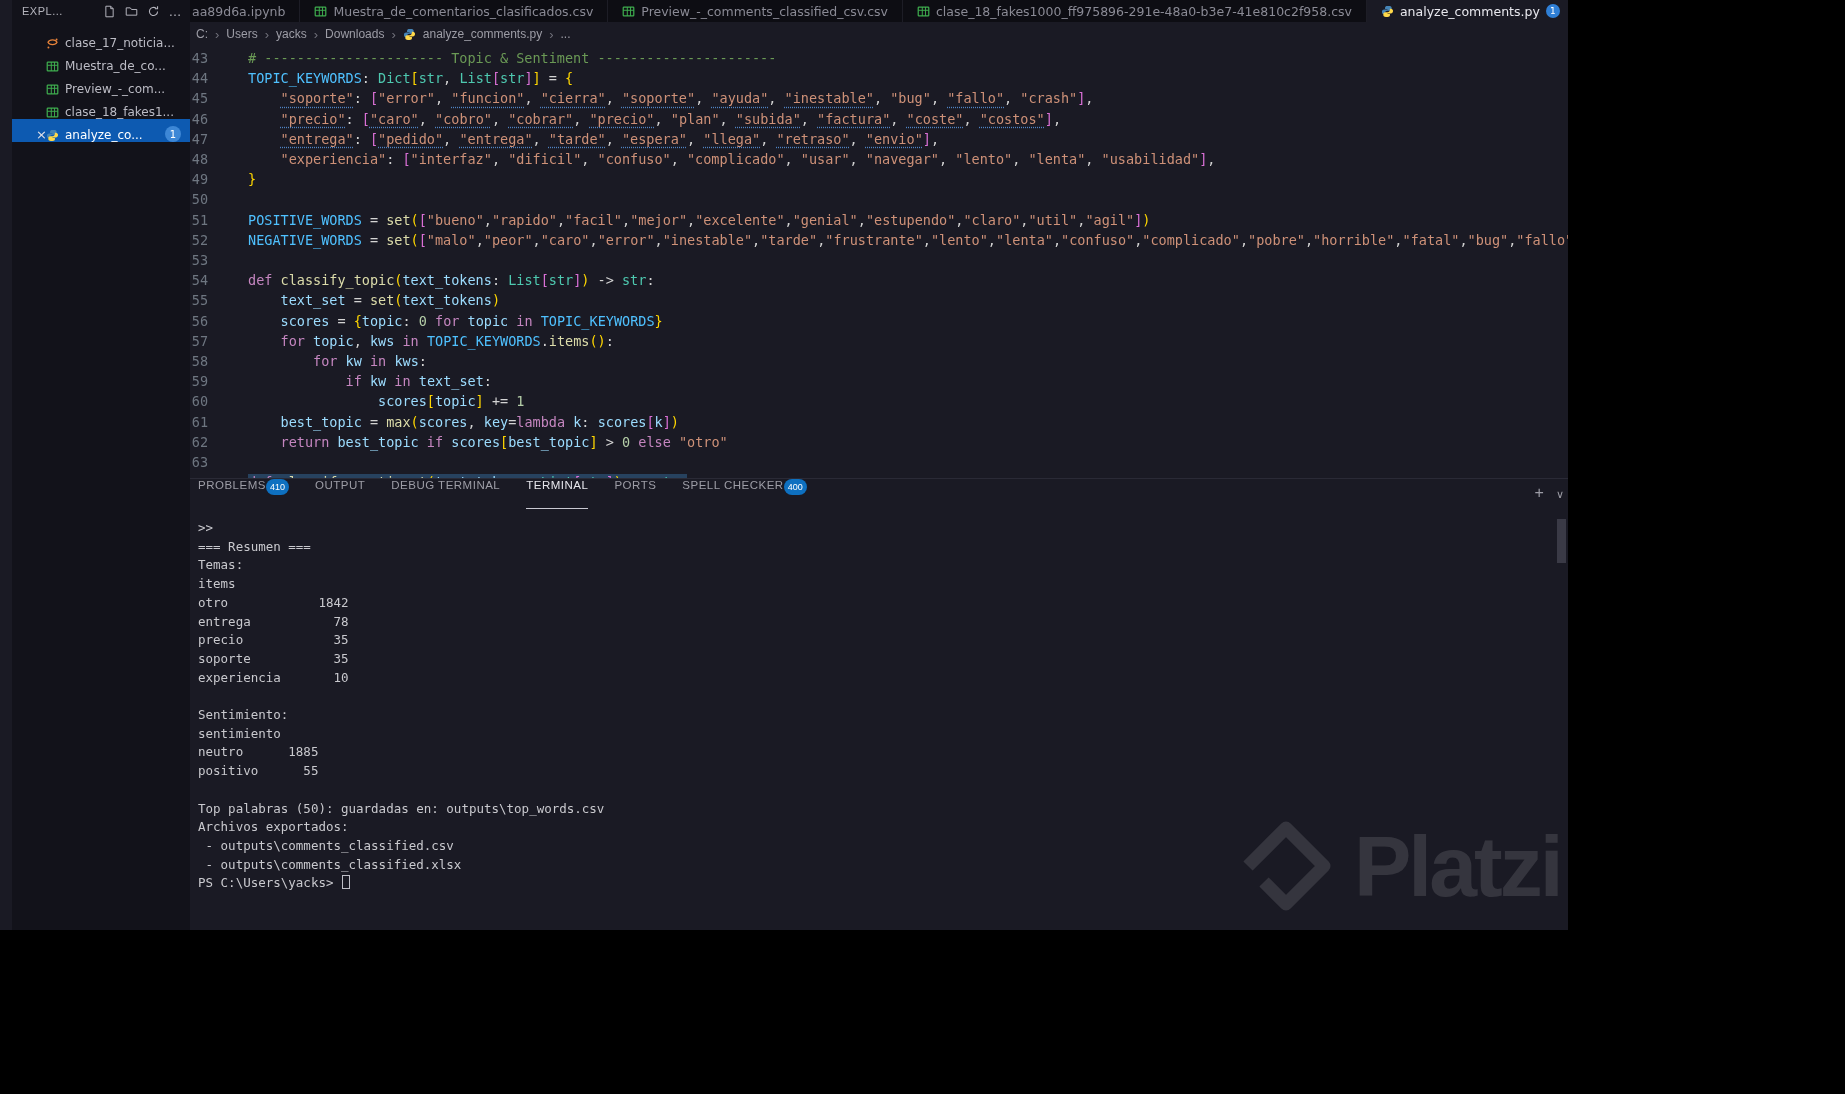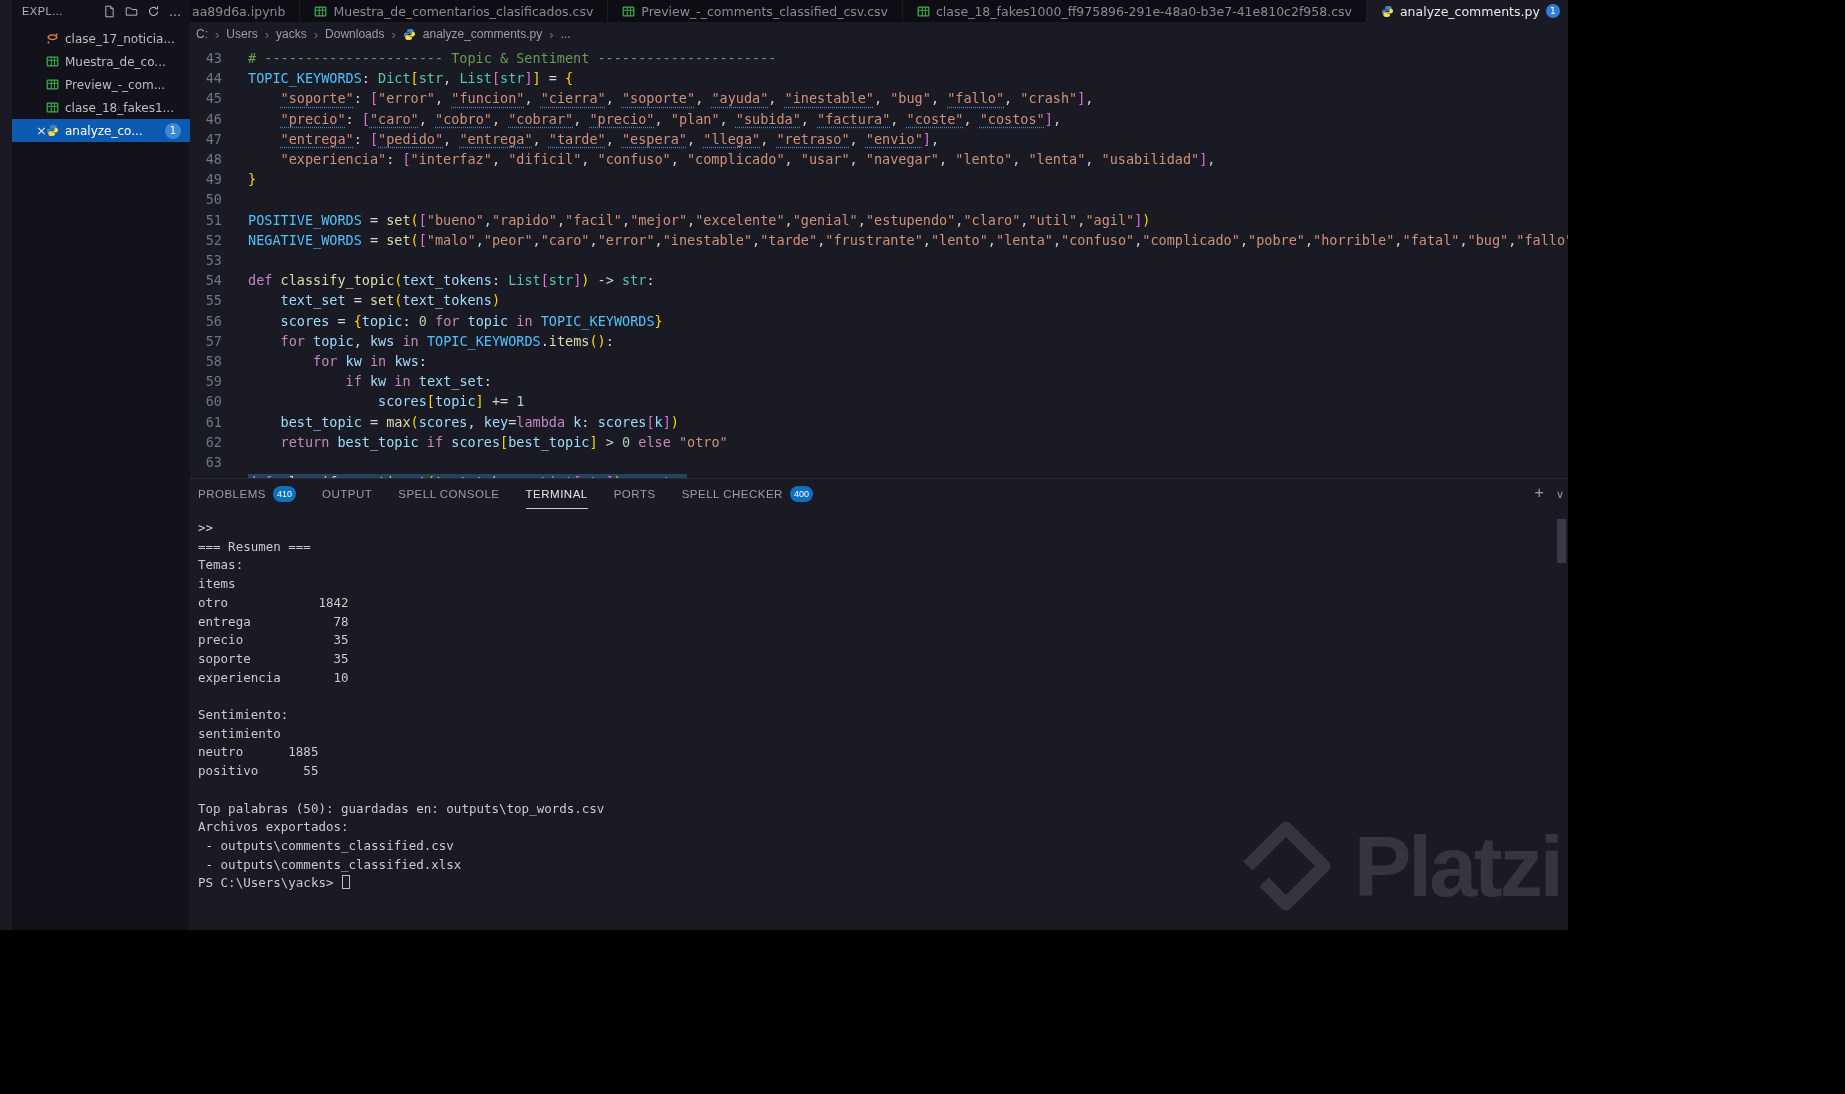--- a/index.html
+++ b/index.html
@@ -7,21 +7,21 @@
   body{width:1845px;height:1094px;position:relative;overflow:hidden;font-family:"Liberation Sans",sans-serif}
   .window{position:absolute;left:0;top:0;width:1568px;height:930px;background:#1a1a24;overflow:hidden}
 
   
   .sidebar{position:absolute;left:12px;top:0;width:178px;height:100%;background:#12121a;z-index:6}
   .sb-header{height:22px;display:flex;align-items:center;padding:0 8px 0 10px;color:#b4b4bd;font-size:11px;letter-spacing:.5px}
   .sb-title{white-space:nowrap;overflow:hidden;margin-right:10px}
   .sb-icons{display:flex;gap:9px;align-items:center;color:#b6b6bf;flex:1;justify-content:flex-end}
   .sb-icons .icon{display:inline-flex;cursor:pointer}
   .file-list{margin-top:5px}
-  .file-row{height:23px;display:flex;align-items:center;padding-left:34px;position:relative;color:#bcbcc5;font-size:12px;font-family:"DejaVu Sans",sans-serif;white-space:nowrap;cursor:pointer}
+  .file-row{height:23px;display:flex;align-items:flex-end;padding-left:34px;position:relative;color:#bcbcc5;font-size:12px;font-family:"DejaVu Sans",sans-serif;white-space:nowrap;cursor:pointer}
   .file-row.selected{background:#0d5ab1;color:#fff}
   .file-row .icon{margin-right:6px;display:inline-flex;flex:0 0 auto}
   .row-close{position:absolute;left:24px;font-size:13px;color:#e2e2e8;cursor:pointer}
   .row-badge{position:absolute;right:9px;background:#3d87d6;color:#fff;font-size:10px;min-width:16px;height:16px;border-radius:50%;display:flex;align-items:center;justify-content:center}
 
   
   .tabbar{position:absolute;left:178px;top:0;width:1390px;height:22px;background:#0f766e;display:flex;overflow:hidden;z-index:5}
   .tab{flex:0 0 auto;display:flex;align-items:center;gap:6px;padding:0 14px;font-size:12.5px;font-family:"DejaVu Sans",sans-serif;color:#8a8a95;border-right:1px solid #1d1d26;background:#0d0d13;white-space:nowrap;cursor:pointer}
   .tab.active{background:#1a1a24;color:#e8e8ee}
   .tab .icon{display:inline-flex}
@@ -30,41 +30,41 @@
 
   
   .breadcrumb{position:absolute;left:178px;top:22px;width:1390px;height:24px;display:flex;align-items:center;padding-left:18px;gap:7px;color:#9d9da6;font-size:12px;background:#1a1a24;z-index:4}
   .bc-sep{color:#71717b;font-size:13px}
   .breadcrumb .icon{display:inline-flex}
   .bc-item{cursor:pointer}
 
   
   .editor{position:absolute;left:178px;top:46px;width:1390px;height:432px;overflow:hidden;font-family:"DejaVu Sans Mono",monospace;font-size:13.5px;line-height:20.2px;padding-top:2px;background:#1a1a24}
   .code-line{display:flex;white-space:pre}
-  .gutter{flex:0 0 44px;width:44px;text-align:right;color:#6e7681;user-select:none}
+  .gutter{flex:0 0 44px;width:44px;text-align:center;color:#6e7681;user-select:none}
   .ct{padding-left:26px;white-space:pre}
   .tk-cm{color:#6A9955}
   .tk-k{color:#C586C0}
   .tk-t{color:#4EC9B0}
   .tk-K{color:#4FC1FF}
   .tk-v{color:#9CDCFE}
   .tk-f{color:#DCDCAA}
   .tk-s{color:#CE9178}
   .tk-n{color:#B5CEA8}
   .tk-p{color:#D4D4D4}
   .tk-b1{color:#FFD700}
   .tk-b2{color:#DA70D6}
   .tk-sq{text-decoration:underline;text-decoration-style:dotted;text-decoration-color:#4f84c4;text-underline-offset:3px}
   .partial-line{height:10px;overflow:hidden}
   .partial-line .ct span{background:#27425f}
 
   
   .panel{position:absolute;left:178px;top:478px;width:1390px;height:452px;background:#1a1a24;border-top:1px solid #2a2a36}
   .panel-tabs{height:30px;display:flex;align-items:center;padding-left:20px;gap:26px;font-size:11.5px;letter-spacing:.5px;color:#9d9da6}
-  .ptab{height:100%;display:flex;align-items:center;gap:7px;border-bottom:1px solid transparent;cursor:pointer;white-space:nowrap}
+  .ptab{height:100%;display:flex;border-bottom:1px solid transparent;cursor:pointer;white-space:nowrap}
   .ptab.active{color:#e6e6ec;border-bottom-color:#c9c9d2}
   .pbadge{background:#0e70c0;color:#fff;font-size:9px;min-width:17px;height:16px;border-radius:8px;display:inline-flex;align-items:center;justify-content:center;padding:0 4px;letter-spacing:0}
   .panel-actions{position:absolute;right:4px;top:5px;display:flex;gap:12px;color:#9d9da6;font-size:15px}
   .panel-actions span{cursor:pointer}
   .terminal{padding:10px 0 0 20px;font-family:"DejaVu Sans Mono",monospace;font-size:12.5px;line-height:18.7px;color:#c9c9ce}
   .tline{white-space:pre;min-height:18.7px}
   .cursor{display:inline-block;width:8px;height:14px;border:1px solid #bfbfc7;vertical-align:-2px;margin-left:1px}
   .scroll-thumb{position:absolute;right:2px;top:40px;width:9px;height:44px;background:#3a3a46}
 
   
@@ -248,21 +248,21 @@
   <div class="panel">
     <div class="panel-tabs">
         <div class="ptab">
           <span>PROBLEMS</span>
           <span class="pbadge">410</span>
         </div>
         <div class="ptab">
           <span>OUTPUT</span>
         </div>
         <div class="ptab">
-          <span>SPELL CONSOLE</span>
+          <span>DEBUG TERMINAL</span>
         </div>
         <div class="ptab active">
           <span>TERMINAL</span>
         </div>
         <div class="ptab">
           <span>PORTS</span>
         </div>
         <div class="ptab">
           <span>SPELL CHECKER</span>
           <span class="pbadge">400</span>

